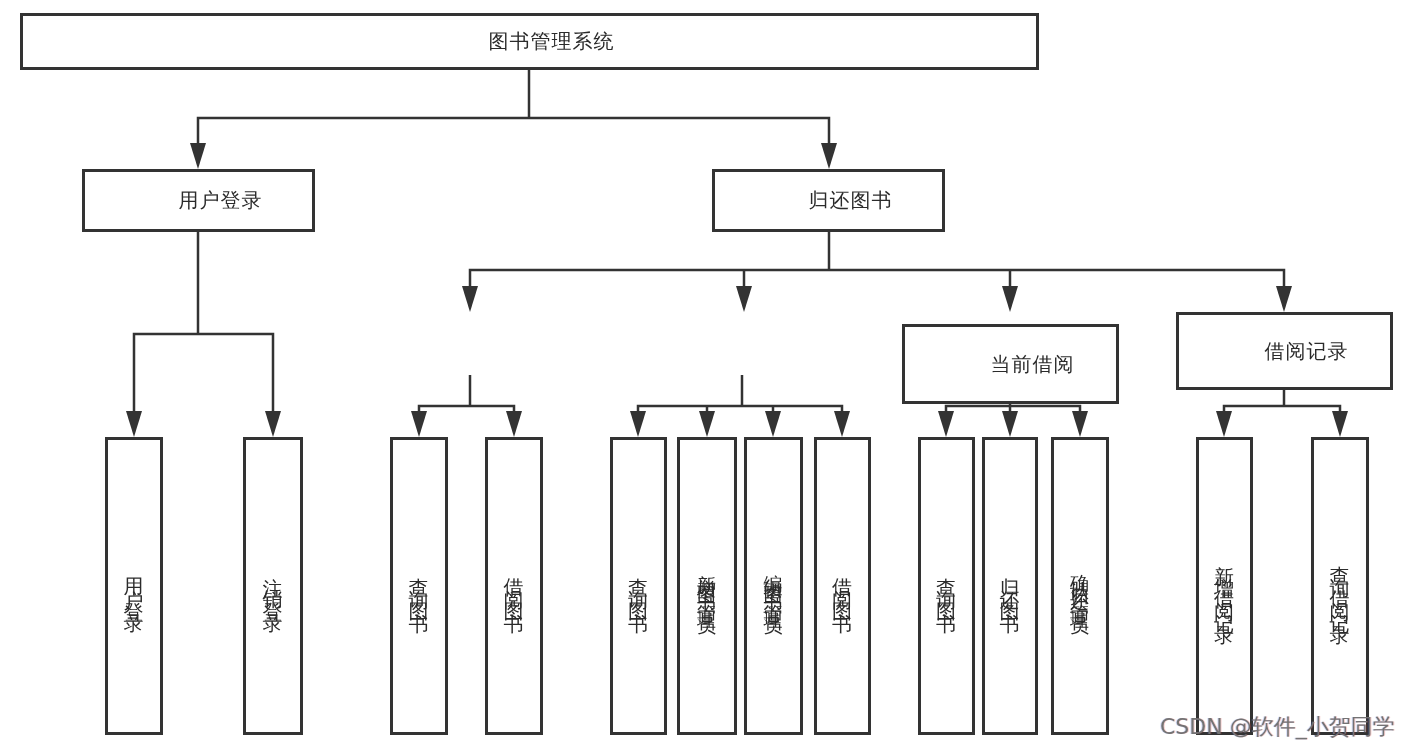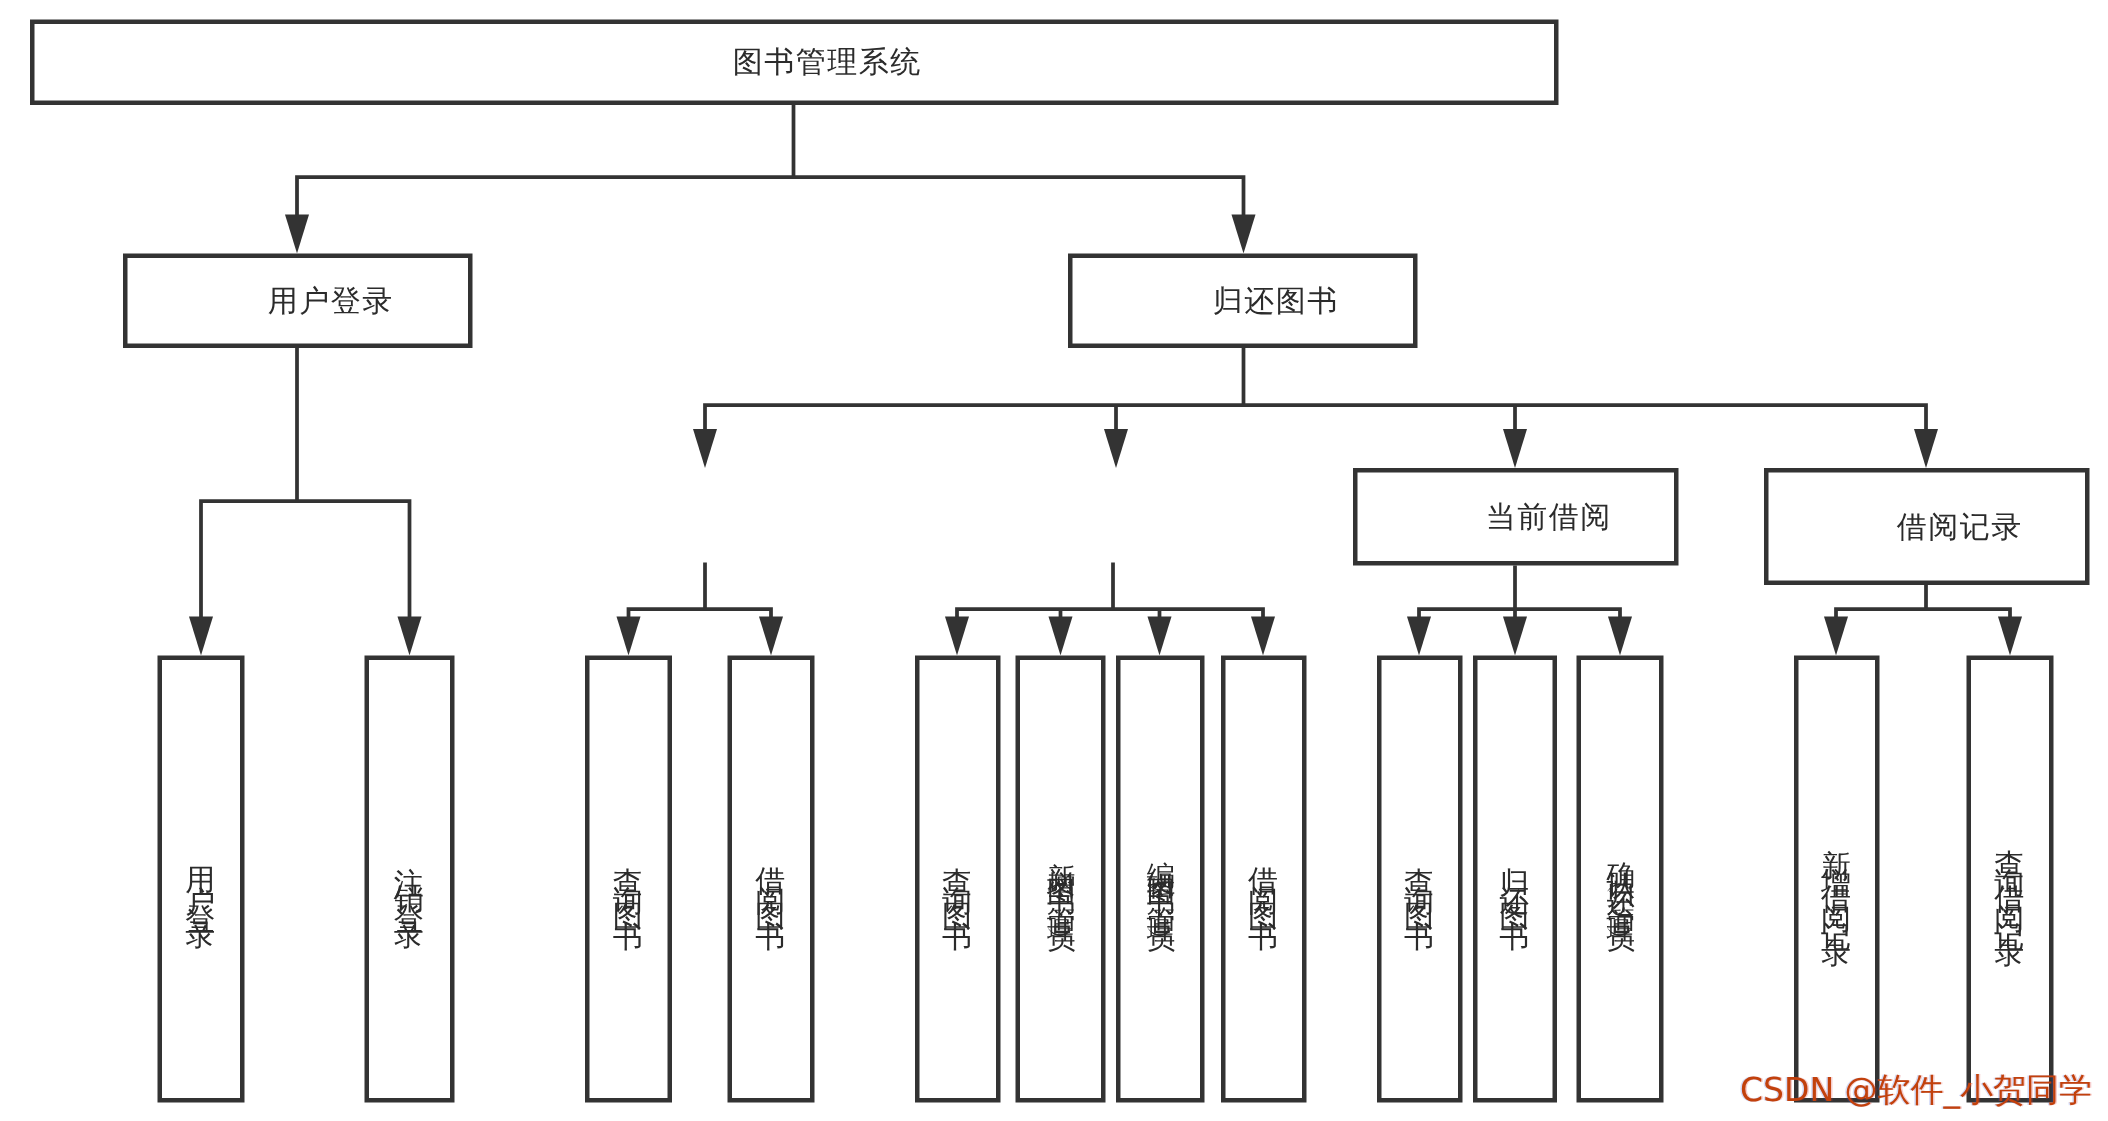--- a/index.html
+++ b/index.html
@@ -17,21 +17,21 @@
   }
   .h-label { font-size:20px; letter-spacing:1px; white-space:nowrap; }
   
   .n-root  { left:20px;   top:13px;  width:1019px; height:57px; }
   
   .n-l1a   { left:82px;   top:169px; width:233px;  height:63px; }
   .n-l1b   { left:712px;  top:169px; width:233px;  height:63px; }
   
   .n-l2a   { left:362px;  top:312px; width:217px;  height:63px; }
   .n-l2b   { left:636px;  top:312px; width:217px;  height:63px; }
-  .n-l2c   { left:902px;  top:312px; width:217px;  height:65px; }
+  .n-l2c   { left:902px;  top:324px; width:217px;  height:80px; }
   .n-l2d   { left:1176px; top:312px; width:217px;  height:78px;font-family:Liberation Serif, serif; }
   
   .leaf {
     top:437px; height:298px;
     writing-mode:vertical-lr; text-orientation:mixed;
     font-size:20px; letter-spacing:12px; line-height:1;
     padding:6px 0;
   }
   .leaf.v-long { font-size:19px; letter-spacing:6px; }
   .lf1  { left:105px;  width:58px; }
@@ -42,21 +42,21 @@
   .lf6  { left:677px;  width:60px; }
   .lf7  { left:744px;  width:59px; }
   .lf8  { left:814px;  width:57px; }
   .lf9  { left:918px;  width:57px; }
   .lf10 { left:982px;  width:56px; }
   .lf11 { left:1051px; width:58px; }
   .lf12 { left:1196px; width:57px; }
   .lf13 { left:1311px; width:58px; }
   .watermark {
     position:absolute; left:1160px; top:712px; width:240px;
-    font-size:22px; color:#c2410c; white-space:nowrap; z-index:5;
+    font-size:22px; color:#737373; white-space:nowrap; z-index:5;
     text-shadow: 1px 0 rgba(220,60,60,0.25), -1px 0 rgba(60,90,220,0.22);
   }
 </style>
 </head>
 <body>
 
 <div class="canvas">
 
   <svg class="connectors" viewBox="0 0 1405 747" xmlns="http://www.w3.org/2000/svg" fill="none" stroke="#333333" stroke-width="2.5">
 

